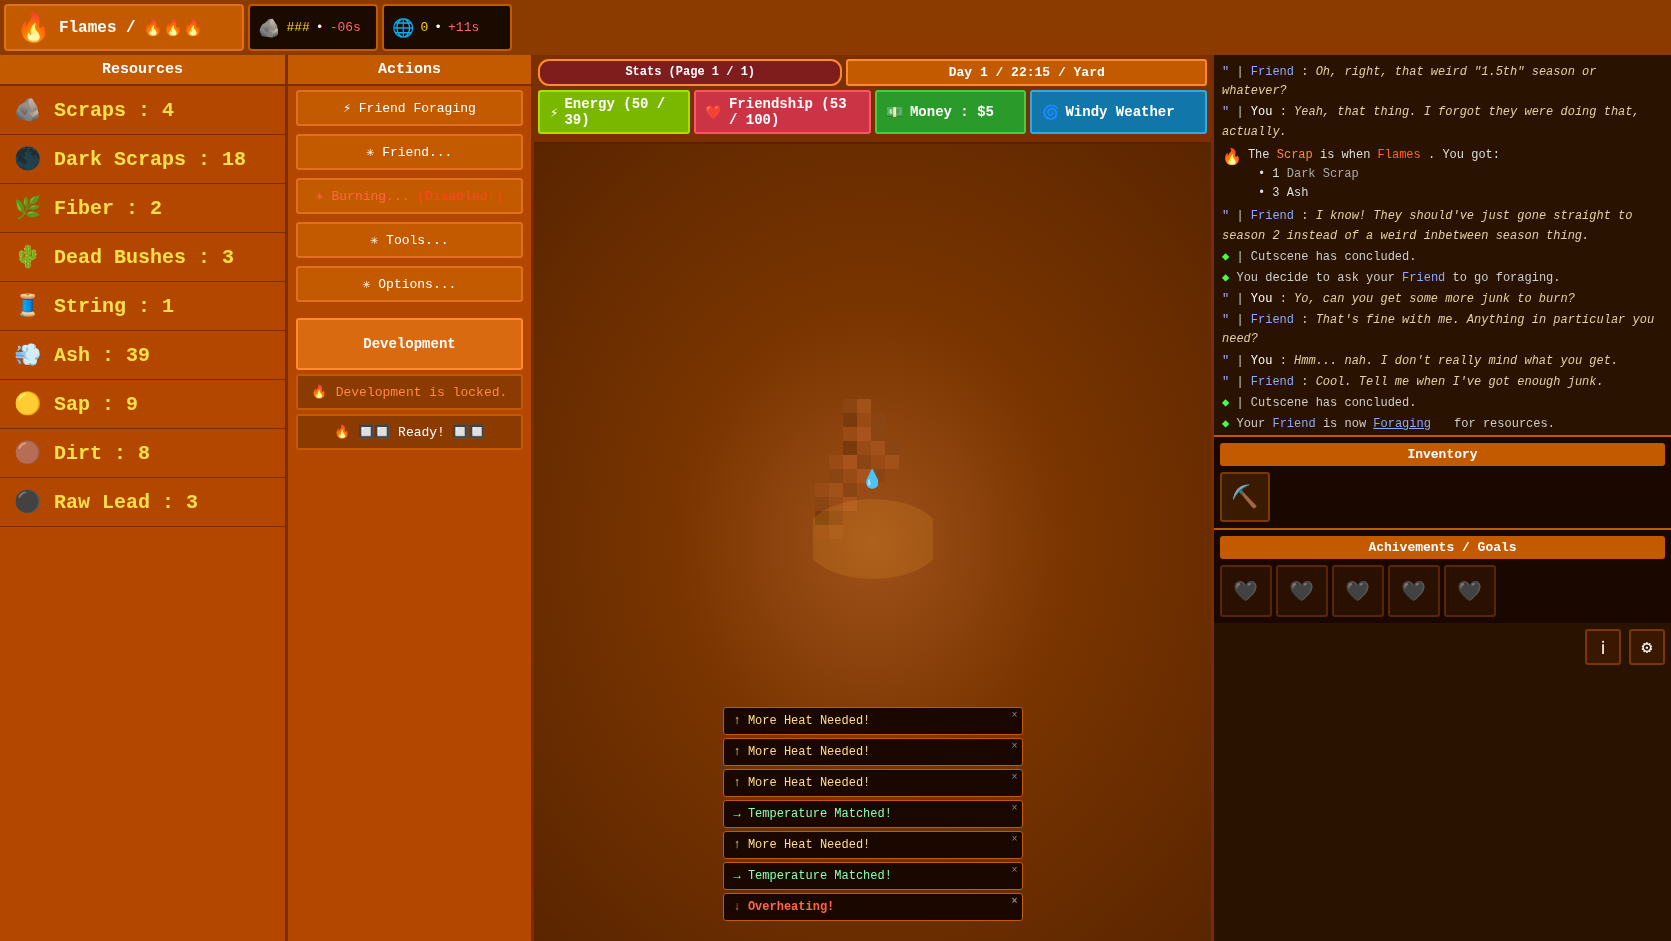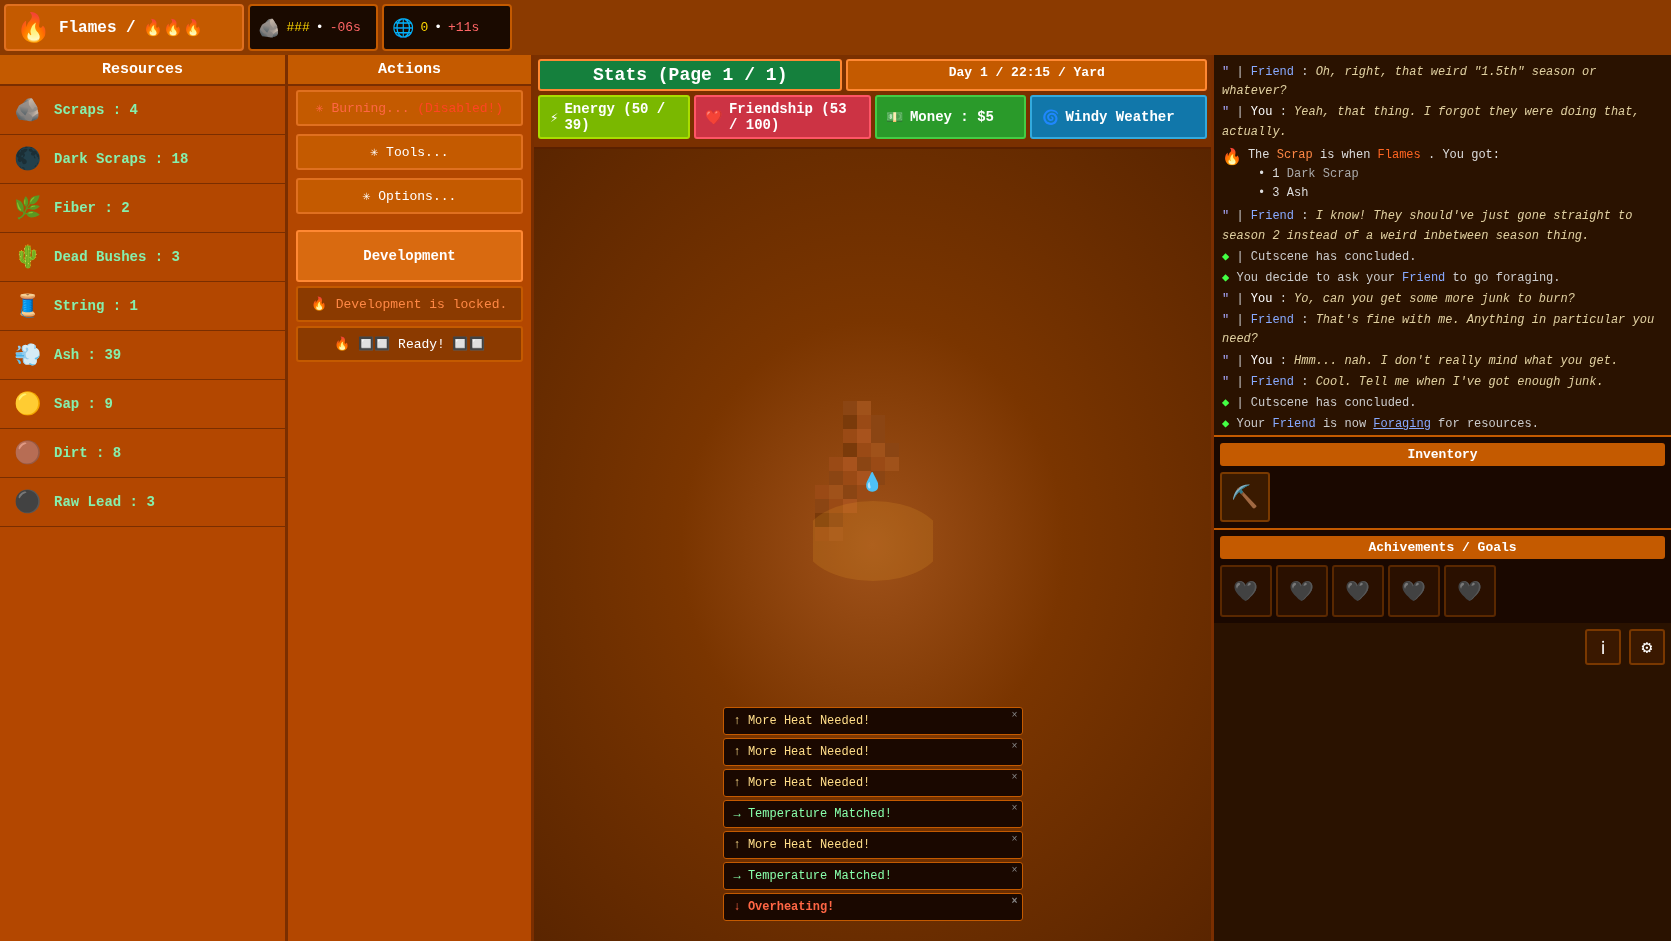--- a/index.html
+++ b/index.html
@@ -90,22 +90,22 @@
     }
     .resource-icon {
       width: 36px;
       height: 36px;
       display: flex;
       align-items: center;
       justify-content: center;
       font-size: 22px;
     }
     .resource-label {
-      color: #86efac;
-      font-size: 14px;
+      color: #fde047;
+      font-size: 20px;
       font-weight: bold;
     }
 
     
     .actions-panel {
       width: 246px;
       background: #b34700;
       border-right: 3px solid #7a2e00;
       display: flex;
       flex-direction: column;
@@ -175,26 +175,26 @@
 
     .stats-bar {
       display: flex;
       gap: 4px;
       padding: 4px;
       background: #7a3000;
       border-bottom: 2px solid #5a2000;
     }
 
     .stats-title {
-      background: #15803d;
+      background: #7f1d1d;
       border: 2px solid #ff8833;
-      border-radius: 3px;
+      border-radius: 11px;
       padding: 4px 10px;
       color: white;
-      font-size: 18px;
+      font-size: 12px;
       font-weight: bold;
       text-align: center;
       flex: 1;
     }
 
     .day-display {
       background: #c45a00;
       border: 2px solid #ff8833;
       border-radius: 3px;
       padding: 4px 10px;
@@ -489,20 +489,22 @@
     </div>
     <div class="resource-item">
       <div class="resource-icon">⚫</div>
       <span class="resource-label">Raw Lead : 3</span>
     </div>
   </div>
 
   <div class="actions-panel">
     <div class="panel-header">Actions</div>
 
+    <button class="action-btn">⚡ Friend Foraging</button>
+    <button class="action-btn">✳ Friend...</button>
     <button class="action-btn disabled">✳ Burning... <span style="color:#ff4422">(Disabled!)</span></button>
     <button class="action-btn">✳ Tools...</button>
     <button class="action-btn">✳ Options...</button>
 
     <div class="development-section">
       <div class="dev-header">Development</div>
       <div class="dev-locked">
         🔥 Development is locked.
       </div>
       <div class="dev-ready">
@@ -692,21 +694,21 @@
       <div class="chat-line">
         <span style="color:#44ff44;">◆</span>
         <span style="color:#cccccc;"> | Cutscene has concluded.</span>
       </div>
       <div class="chat-line">
         <span style="color:#44ff44;">◆</span>
         <span style="color:#cccccc;"> Your </span>
         <span class="chat-friend-name">Friend</span>
         <span style="color:#cccccc;"> is now </span>
         <span style="color:#88aaff;text-decoration:underline;">Foraging</span>
-        <span style="color:#cccccc;"> for resources.</span>
+        <span style="color:#cccccc;margin-left:16px;"> for resources.</span>
       </div>
 
     </div>
 
     <div class="inventory-section">
       <div class="inventory-header">Inventory</div>
       <div class="inventory-grid">
         <div class="inventory-slot">⛏️</div>
       </div>
     </div>

